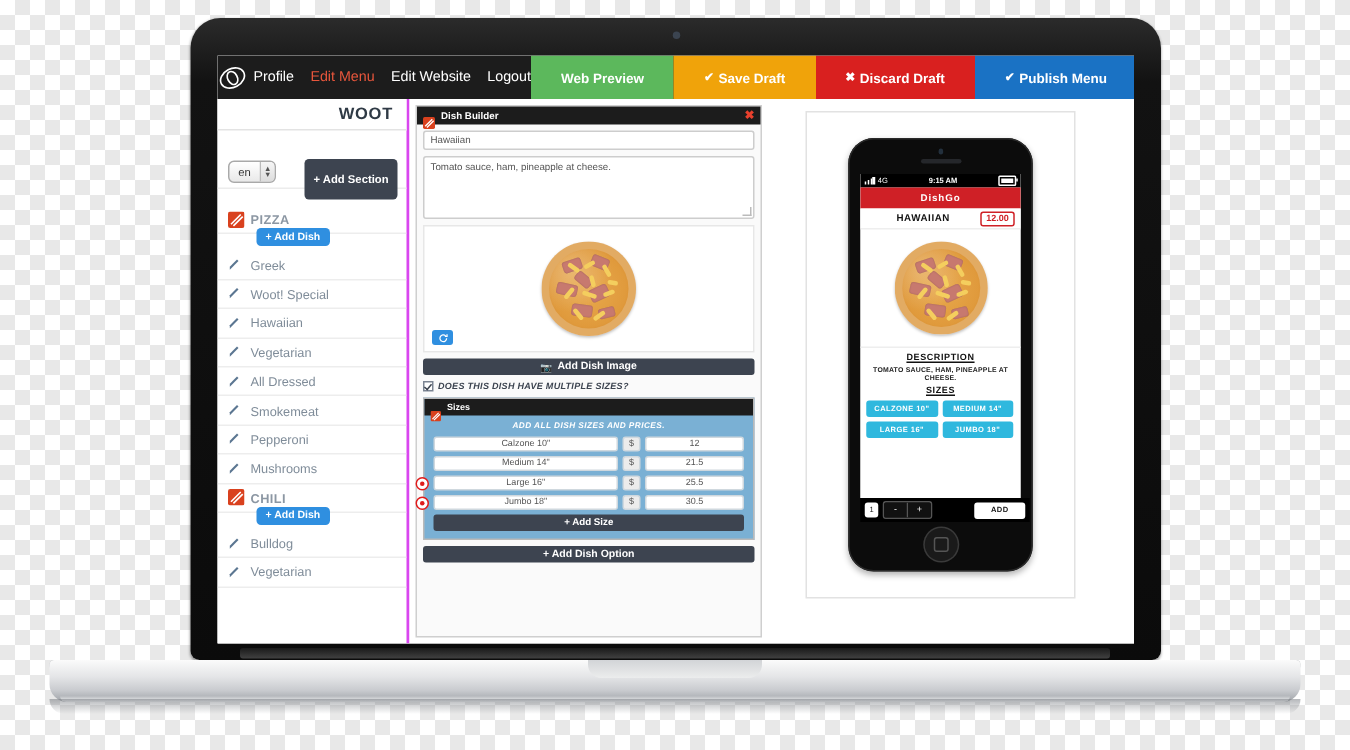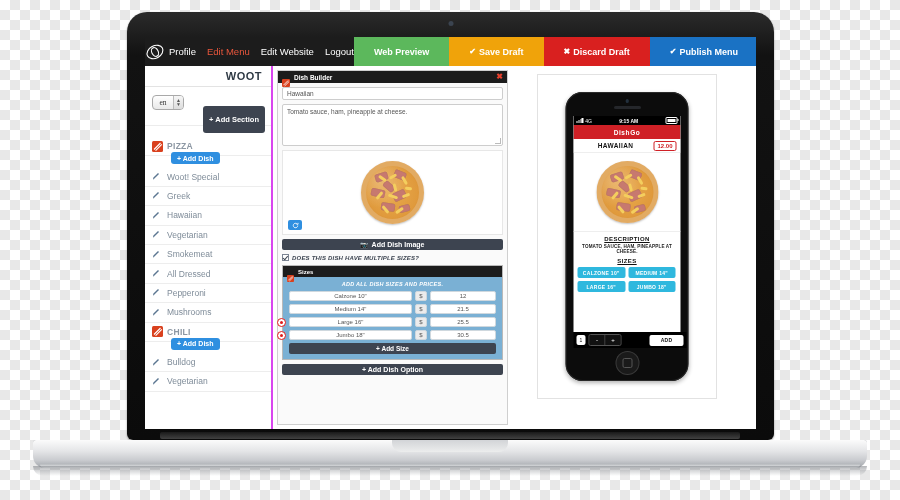--- a/index.html
+++ b/index.html
@@ -76,23 +76,23 @@
   
   .app-body{display:flex;height:363px;background:#fdfdfd;}
 
   
   .sidebar{width:126px;border-right:2px solid #d946ef;background:#fff;
     display:flex;flex-direction:column;position:relative;}
   .side-title{height:20px;display:flex;align-items:center;justify-content:flex-end;
     padding-right:9px;font-size:11px;font-weight:bold;color:#2f3a45;
     letter-spacing:.5px;border-bottom:1px solid #e3e3e3;background:#fff;}
   .side-tools{position:relative;height:38px;border-bottom:1px solid #ececec;}
-  .lang-sel{position:absolute;left:7px;top:8px;width:30px;height:13px;
+  .lang-sel{position:absolute;left:7px;top:20px;width:30px;height:13px;
     border:1px solid #a9a9a9;border-radius:4px;background:linear-gradient(180deg,#fff,#e9e9e9);
-    display:flex;align-items:center;font-family:Liberation Serif, serif;}
+    display:flex;align-items:center;}
   .lang-sel .lv{flex:1;text-align:center;font-size:7.5px;color:#333;}
   .lang-sel .arrw{width:9px;height:100%;border-left:1px solid #bbb;
     display:flex;flex-direction:column;align-items:center;justify-content:center;
     font-size:5px;line-height:4px;color:#555;background:linear-gradient(180deg,#f6f6f6,#dcdcdc);
     border-radius:0 3px 3px 0;}
   .add-section{position:absolute;right:6px;top:19px;background:#3d4450;color:#fff;
     font-size:7.5px;font-weight:bold;padding:9px 6px;border-radius:3px;white-space:nowrap;}
 
   .menu-list{flex:1;overflow:hidden;margin-top:11px;}
   .mrow{display:flex;align-items:center;height:19.4px;padding-left:7px;
@@ -300,61 +300,61 @@
             <div class="add-dish">+ Add Dish</div>
             <div class="spacer19"></div>
           </div>
 
           <div class="mrow">
             <span class="ico">
                 <svg width="9" height="9" viewBox="0 0 9 9">
                   <path d="M1.2 7.8 L2.2 6.8 L7 2 L6 1 L1.2 5.8 Z" fill="#5b7691"></path>
                 </svg>
               </span>
+            <span class="lbl">Greek</span>
+          </div>
+          <div class="mrow">
+            <span class="ico">
+                <svg width="9" height="9" viewBox="0 0 9 9">
+                  <path d="M1.2 7.8 L2.2 6.8 L7 2 L6 1 L1.2 5.8 Z" fill="#5b7691"></path>
+                </svg>
+              </span>
             <span class="lbl">Woot! Special</span>
           </div>
           <div class="mrow">
             <span class="ico">
                 <svg width="9" height="9" viewBox="0 0 9 9">
                   <path d="M1.2 7.8 L2.2 6.8 L7 2 L6 1 L1.2 5.8 Z" fill="#5b7691"></path>
                 </svg>
               </span>
-            <span class="lbl">Greek</span>
-          </div>
-          <div class="mrow">
-            <span class="ico">
-                <svg width="9" height="9" viewBox="0 0 9 9">
-                  <path d="M1.2 7.8 L2.2 6.8 L7 2 L6 1 L1.2 5.8 Z" fill="#5b7691"></path>
-                </svg>
-              </span>
             <span class="lbl">Hawaiian</span>
           </div>
           <div class="mrow">
             <span class="ico">
                 <svg width="9" height="9" viewBox="0 0 9 9">
                   <path d="M1.2 7.8 L2.2 6.8 L7 2 L6 1 L1.2 5.8 Z" fill="#5b7691"></path>
                 </svg>
               </span>
             <span class="lbl">Vegetarian</span>
           </div>
           <div class="mrow">
             <span class="ico">
                 <svg width="9" height="9" viewBox="0 0 9 9">
                   <path d="M1.2 7.8 L2.2 6.8 L7 2 L6 1 L1.2 5.8 Z" fill="#5b7691"></path>
                 </svg>
               </span>
+            <span class="lbl">All Dressed</span>
+          </div>
+          <div class="mrow">
+            <span class="ico">
+                <svg width="9" height="9" viewBox="0 0 9 9">
+                  <path d="M1.2 7.8 L2.2 6.8 L7 2 L6 1 L1.2 5.8 Z" fill="#5b7691"></path>
+                </svg>
+              </span>
             <span class="lbl">Smokemeat</span>
-          </div>
-          <div class="mrow">
-            <span class="ico">
-                <svg width="9" height="9" viewBox="0 0 9 9">
-                  <path d="M1.2 7.8 L2.2 6.8 L7 2 L6 1 L1.2 5.8 Z" fill="#5b7691"></path>
-                </svg>
-              </span>
-            <span class="lbl">All Dressed</span>
           </div>
           <div class="mrow">
             <span class="ico">
                 <svg width="9" height="9" viewBox="0 0 9 9">
                   <path d="M1.2 7.8 L2.2 6.8 L7 2 L6 1 L1.2 5.8 Z" fill="#5b7691"></path>
                 </svg>
               </span>
             <span class="lbl">Pepperoni</span>
           </div>
           <div class="mrow">

